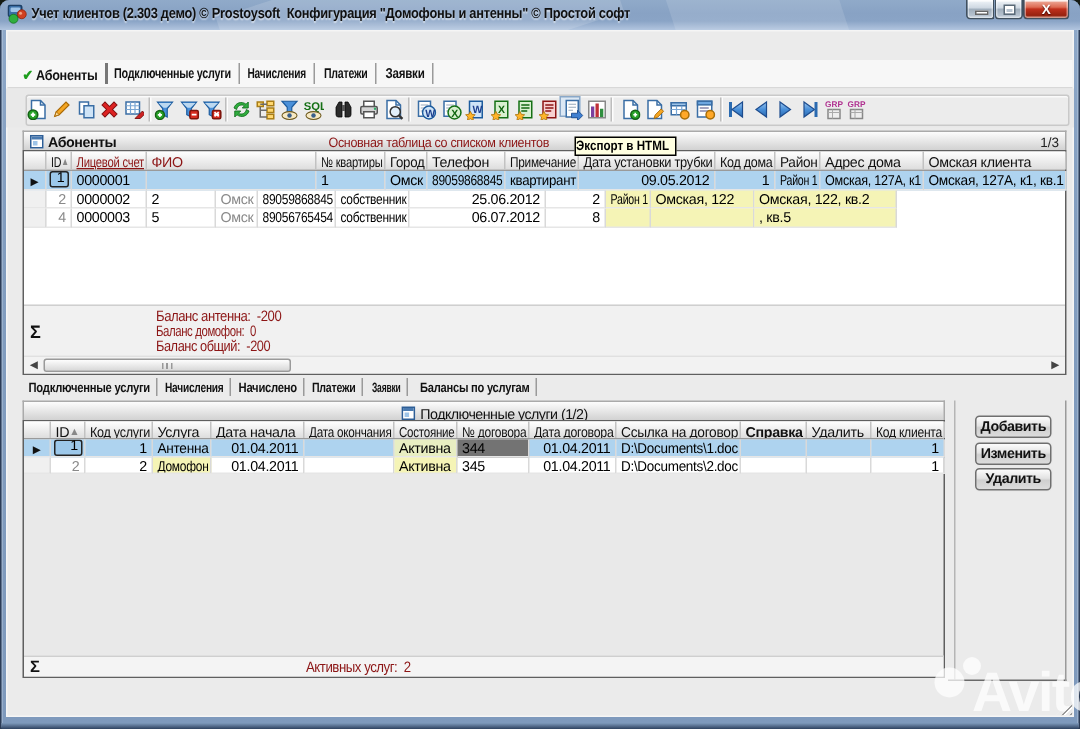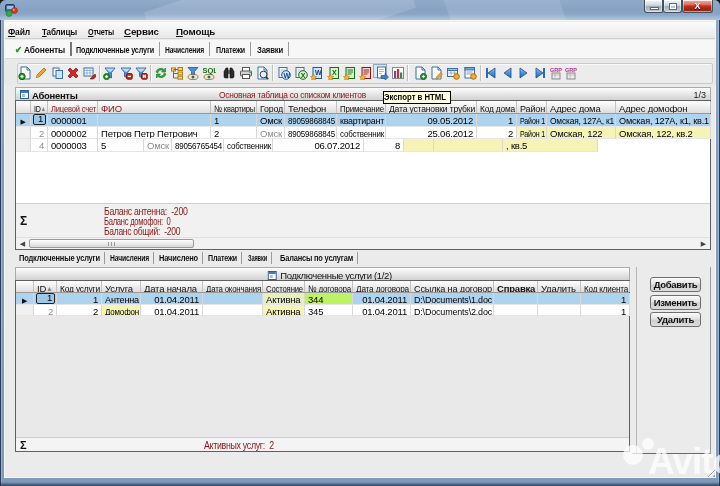--- a/index.html
+++ b/index.html
@@ -66,38 +66,32 @@
   <div id="titlebar">
       <div class="shine"></div>
       <div class="shine2"></div>
     <span id="appico"><svg width="13" height="13" viewBox="0 0 13 13">
           <rect x="0.5" y="0.5" width="9" height="7.5" rx="1.5" fill="#3a6ea5" stroke="#1c3f66"></rect>
           <rect x="2" y="2" width="6.5" height="3" rx="0.8" fill="#9ec4e8"></rect>
           <circle cx="9.5" cy="6.5" r="3" fill="#d04020" stroke="#8e2208" stroke-width="0.5"></circle>
           <circle cx="8.7" cy="5.8" r="1" fill="#f0a080"></circle>
           <circle cx="4" cy="9.5" r="3" fill="#2fae3e" stroke="#15701f" stroke-width="0.5"></circle>
         </svg></span>
+    <span id="title"><span class="fitspan" style="display:inline-block;white-space:nowrap;vertical-align:top;transform:scaleX(0.8716);transform-origin:0 50%;">Учет клиентов (2.303 демо) © Prostoysoft&nbsp; Конфигурация "Домофоны и антенны" © Простой софт</span></span>
   </div>
   <div class="wbtn" id="bmin">
       <i></i>
     </div>
   <div class="wbtn" id="bmax">
       <i></i>
     </div>
   <div class="wbtn" id="bclose">
       <i>X</i>
     </div>
   <div id="content">
-    <div id="menubar">
-      <span class="mi" style="left:3px"><span class="fitspan" style="display:inline-block;white-space:nowrap;vertical-align:top;transform:scaleX(0.8702);transform-origin:0 50%;"><u>Ф</u>айл</span></span>
-        <span class="mi" style="left:37px"><span class="fitspan" style="display:inline-block;white-space:nowrap;vertical-align:top;transform:scaleX(0.8284);transform-origin:0 50%;"><u>Т</u>аблицы</span></span>
-        <span class="mi" style="left:83px"><span class="fitspan" style="display:inline-block;white-space:nowrap;vertical-align:top;transform:scaleX(0.7343);transform-origin:0 50%;"><u>О</u>тчеты</span></span>
-        <span class="mi" style="left:119px"><span class="fitspan" style="display:inline-block;white-space:nowrap;vertical-align:top;transform:scaleX(1.0000);transform-origin:0 50%;"><u>С</u>ервис</span></span>
-        <span class="mi" style="left:171px"><span class="fitspan" style="display:inline-block;white-space:nowrap;vertical-align:top;transform:scaleX(1.0000);transform-origin:0 50%;"><u>П</u>омощь</span></span>
-    </div>
     <div id="tabbar">
         <span class="tab" style="left:10px"><span class="fitspan" style="display:inline-block;white-space:nowrap;vertical-align:top;transform:scaleX(0.8835);transform-origin:0 50%;"><span class="chk">✔</span> Абоненты</span></span>
         <span class="tsep" style="left:65px;width:2px;background:#777;"></span>
         <span class="tab" style="left:71px"><span class="fitspan" style="display:inline-block;white-space:nowrap;vertical-align:top;transform:scaleX(0.7571);transform-origin:0 50%;">Подключенные услуги</span></span>
         <span class="tsep" style="left:154px;"></span>
         <span class="tab" style="left:160px"><span class="fitspan" style="display:inline-block;white-space:nowrap;vertical-align:top;transform:scaleX(0.7107);transform-origin:0 50%;">Начисления</span></span>
         <span class="tsep" style="left:204px;"></span>
         <span class="tab" style="left:211px"><span class="fitspan" style="display:inline-block;white-space:nowrap;vertical-align:top;transform:scaleX(0.7409);transform-origin:0 50%;">Платежи</span></span>
         <span class="tsep" style="left:245px;"></span>
         <span class="tab" style="left:252px"><span class="fitspan" style="display:inline-block;white-space:nowrap;vertical-align:top;transform:scaleX(0.8121);transform-origin:0 50%;">Заявки</span></span>
@@ -320,21 +314,21 @@
           <div class="hc" style="width:50px"><span class="fitspan" style="display:inline-block;white-space:nowrap;vertical-align:top;transform:scaleX(0.7916);transform-origin:0 50%;"><span class="rl">Лицевой счет</span></span></div>
           <div class="hc" style="width:113px"><span class="fitspan" style="display:inline-block;white-space:nowrap;vertical-align:top;transform:scaleX(1.0000);transform-origin:0 50%;"><span class="rh">ФИО</span></span></div>
           <div class="hc" style="width:46px"><span class="fitspan" style="display:inline-block;white-space:nowrap;vertical-align:top;transform:scaleX(0.7875);transform-origin:0 50%;">№ квартиры</span></div>
           <div class="hc" style="width:28px"><span class="fitspan" style="display:inline-block;white-space:nowrap;vertical-align:top;transform:scaleX(0.9311);transform-origin:0 50%;">Город</span></div>
           <div class="hc" style="width:52px"><span class="fitspan" style="display:inline-block;white-space:nowrap;vertical-align:top;transform:scaleX(1.0000);transform-origin:0 50%;">Телефон</span></div>
           <div class="hc" style="width:49px"><span class="fitspan" style="display:inline-block;white-space:nowrap;vertical-align:top;transform:scaleX(0.8302);transform-origin:0 50%;">Примечание</span></div>
           <div class="hc" style="width:91px"><span class="fitspan" style="display:inline-block;white-space:nowrap;vertical-align:top;transform:scaleX(0.9017);transform-origin:0 50%;">Дата установки трубки</span></div>
           <div class="hc" style="width:40px"><span class="fitspan" style="display:inline-block;white-space:nowrap;vertical-align:top;transform:scaleX(0.8784);transform-origin:0 50%;">Код дома</span></div>
           <div class="hc" style="width:30px"><span class="fitspan" style="display:inline-block;white-space:nowrap;vertical-align:top;transform:scaleX(0.9558);transform-origin:0 50%;">Район</span></div>
           <div class="hc" style="width:69px"><span class="fitspan" style="display:inline-block;white-space:nowrap;vertical-align:top;transform:scaleX(1.0000);transform-origin:0 50%;">Адрес дома</span></div>
-          <div class="hc" style="width:95px"><span class="fitspan" style="display:inline-block;white-space:nowrap;vertical-align:top;transform:scaleX(1.0000);transform-origin:0 50%;">Адрес домофон</span></div>
+          <div class="hc" style="width:95px"><span class="fitspan" style="display:inline-block;white-space:nowrap;vertical-align:top;transform:scaleX(1.0000);transform-origin:0 50%;">Омская клиента</span></div>
         </div>
       <div style="position:absolute;left:0;top:13px;right:0;">
         <div class="grow" style="top:0px;height:12.5px;">
             <div class="c" style="width:15px;text-align:center;background:#aed3ef;"><span class="mk">▶</span></div>
             <div class="c" style="width:17px;text-align:right;background:#aed3ef;padding:0 1px 0 2px;">
               <span class="idbox">1</span>
             </div>
             <div class="c" style="width:50px;text-align:left;background:#aed3ef;"><span class="fitspan" style="display:inline-block;white-space:nowrap;vertical-align:top;transform:scaleX(1.0000);transform-origin:0 50%;">0000001</span></div>
             <div class="c" style="width:113px;text-align:left;background:#aed3ef;"><span class="fitspan" style="display:inline-block;white-space:nowrap;vertical-align:top;transform:scaleX(1.0000);transform-origin:0 50%;margin-top:46px;">Иванов Иван Иванович</span></div>
             <div class="c" style="width:46px;text-align:left;background:#aed3ef;"><span class="fitspan" style="display:inline-block;white-space:nowrap;vertical-align:top;transform:scaleX(1.0000);transform-origin:0 50%;">1</span></div>
@@ -344,21 +338,20 @@
             <div class="c" style="width:91px;text-align:right;background:#aed3ef;"><span class="fitspan" style="display:inline-block;white-space:nowrap;vertical-align:top;transform:scaleX(1.0000);transform-origin:100% 50%;">09.05.2012</span></div>
             <div class="c" style="width:40px;text-align:right;background:#aed3ef;"><span class="fitspan" style="display:inline-block;white-space:nowrap;vertical-align:top;transform:scaleX(1.0000);transform-origin:100% 50%;">1</span></div>
             <div class="c" style="width:30px;text-align:left;background:#aed3ef;"><span class="fitspan" style="display:inline-block;white-space:nowrap;vertical-align:top;transform:scaleX(0.7425);transform-origin:0 50%;">Район 1</span></div>
             <div class="c" style="width:69px;text-align:left;background:#aed3ef;"><span class="fitspan" style="display:inline-block;white-space:nowrap;vertical-align:top;transform:scaleX(0.8833);transform-origin:0 50%;">Омская, 127А, к1</span></div>
             <div class="c" style="width:95px;text-align:left;background:#aed3ef;"><span class="fitspan" style="display:inline-block;white-space:nowrap;vertical-align:top;transform:scaleX(0.9610);transform-origin:0 50%;">Омская, 127А, к1, кв.1</span></div>
           </div>
           <div class="grow" style="top:12.5px;height:12.5px;">
             <div class="c" style="width:15px;text-align:center;background:#f0f0f0;"></div>
             <div class="c" style="width:17px;text-align:right;color:#8a8a8a;"><span class="fitspan" style="display:inline-block;white-space:nowrap;vertical-align:top;transform:scaleX(1.0000);transform-origin:100% 50%;">2</span></div>
             <div class="c" style="width:50px;text-align:left;"><span class="fitspan" style="display:inline-block;white-space:nowrap;vertical-align:top;transform:scaleX(1.0000);transform-origin:0 50%;">0000002</span></div>
-            <div class="c" style="width:113px;text-align:left;"><span class="fitspan" style="display:inline-block;white-space:nowrap;vertical-align:top;transform:scaleX(1.0000);transform-origin:0 50%;">Петров Петр Петрович</span></div>
             <div class="c" style="width:46px;text-align:left;"><span class="fitspan" style="display:inline-block;white-space:nowrap;vertical-align:top;transform:scaleX(1.0000);transform-origin:0 50%;">2</span></div>
             <div class="c" style="width:28px;text-align:left;color:#8a8a8a;"><span class="fitspan" style="display:inline-block;white-space:nowrap;vertical-align:top;transform:scaleX(1.0000);transform-origin:0 50%;">Омск</span></div>
             <div class="c" style="width:52px;text-align:left;"><span class="fitspan" style="display:inline-block;white-space:nowrap;vertical-align:top;transform:scaleX(0.8405);transform-origin:0 50%;">89059868845</span></div>
             <div class="c" style="width:49px;text-align:left;"><span class="fitspan" style="display:inline-block;white-space:nowrap;vertical-align:top;transform:scaleX(0.8371);transform-origin:0 50%;">собственник</span></div>
             <div class="c" style="width:91px;text-align:right;"><span class="fitspan" style="display:inline-block;white-space:nowrap;vertical-align:top;transform:scaleX(1.0000);transform-origin:100% 50%;">25.06.2012</span></div>
             <div class="c" style="width:40px;text-align:right;"><span class="fitspan" style="display:inline-block;white-space:nowrap;vertical-align:top;transform:scaleX(1.0000);transform-origin:100% 50%;">2</span></div>
             <div class="c" style="width:30px;text-align:left;background:#f5f4b6;"><span class="fitspan" style="display:inline-block;white-space:nowrap;vertical-align:top;transform:scaleX(0.7425);transform-origin:0 50%;">Район 1</span></div>
             <div class="c" style="width:69px;text-align:left;background:#f5f4b6;"><span class="fitspan" style="display:inline-block;white-space:nowrap;vertical-align:top;transform:scaleX(1.0000);transform-origin:0 50%;">Омская, 122</span></div>
             <div class="c" style="width:95px;text-align:left;background:#f5f4b6;"><span class="fitspan" style="display:inline-block;white-space:nowrap;vertical-align:top;transform:scaleX(1.0000);transform-origin:0 50%;">Омская, 122, кв.2</span></div>
           </div>
@@ -429,21 +422,21 @@
         <div class="grow" style="top:0px;height:11.5px;">
             <div class="c" style="width:18px;text-align:center;background:#aed3ef;"><span class="mk">▶</span></div>
             <div class="c" style="width:23px;text-align:right;background:#aed3ef;padding:0 1px 0 2px;">
               <span class="idbox">1</span>
             </div>
             <div class="c" style="width:45px;text-align:right;background:#aed3ef;"><span class="fitspan" style="display:inline-block;white-space:nowrap;vertical-align:top;transform:scaleX(1.0000);transform-origin:100% 50%;">1</span></div>
             <div class="c" style="width:39px;text-align:left;background:#aed3ef;"><span class="fitspan" style="display:inline-block;white-space:nowrap;vertical-align:top;transform:scaleX(0.9577);transform-origin:0 50%;">Антенна</span></div>
             <div class="c" style="width:62px;text-align:right;background:#aed3ef;"><span class="fitspan" style="display:inline-block;white-space:nowrap;vertical-align:top;transform:scaleX(1.0000);transform-origin:100% 50%;">01.04.2011</span></div>
             <div class="c" style="width:60px;text-align:left;background:#aed3ef;"></div>
             <div class="c" style="width:42px;text-align:left;background:#e8eec2;"><span class="fitspan" style="display:inline-block;white-space:nowrap;vertical-align:top;transform:scaleX(1.0000);transform-origin:0 50%;">Активна</span></div>
-            <div class="c" style="width:48px;text-align:left;background:#bef264;"><span class="fitspan" style="display:inline-block;white-space:nowrap;vertical-align:top;transform:scaleX(1.0000);transform-origin:0 50%;">344</span></div>
+            <div class="c" style="width:48px;text-align:left;background:#737373;"><span class="fitspan" style="display:inline-block;white-space:nowrap;vertical-align:top;transform:scaleX(1.0000);transform-origin:0 50%;">344</span></div>
             <div class="c" style="width:58px;text-align:right;background:#aed3ef;"><span class="fitspan" style="display:inline-block;white-space:nowrap;vertical-align:top;transform:scaleX(1.0000);transform-origin:100% 50%;">01.04.2011</span></div>
             <div class="c" style="width:83px;text-align:left;background:#aed3ef;"><span class="fitspan" style="display:inline-block;white-space:nowrap;vertical-align:top;transform:scaleX(0.9458);transform-origin:0 50%;">D:\Documents\1.doc</span></div>
             <div class="c" style="width:44px;text-align:left;background:#aed3ef;"></div>
             <div class="c" style="width:43px;text-align:left;background:#aed3ef;"></div>
             <div class="c" style="width:49px;text-align:right;background:#aed3ef;"><span class="fitspan" style="display:inline-block;white-space:nowrap;vertical-align:top;transform:scaleX(1.0000);transform-origin:100% 50%;">1</span></div>
           </div>
           <div class="grow" style="top:11.5px;height:11.5px;">
             <div class="c" style="width:18px;text-align:center;background:#f0f0f0;"></div>
             <div class="c" style="width:23px;text-align:right;color:#8a8a8a;"><span class="fitspan" style="display:inline-block;white-space:nowrap;vertical-align:top;transform:scaleX(1.0000);transform-origin:100% 50%;">2</span></div>
             <div class="c" style="width:45px;text-align:right;"><span class="fitspan" style="display:inline-block;white-space:nowrap;vertical-align:top;transform:scaleX(1.0000);transform-origin:100% 50%;">2</span></div>

